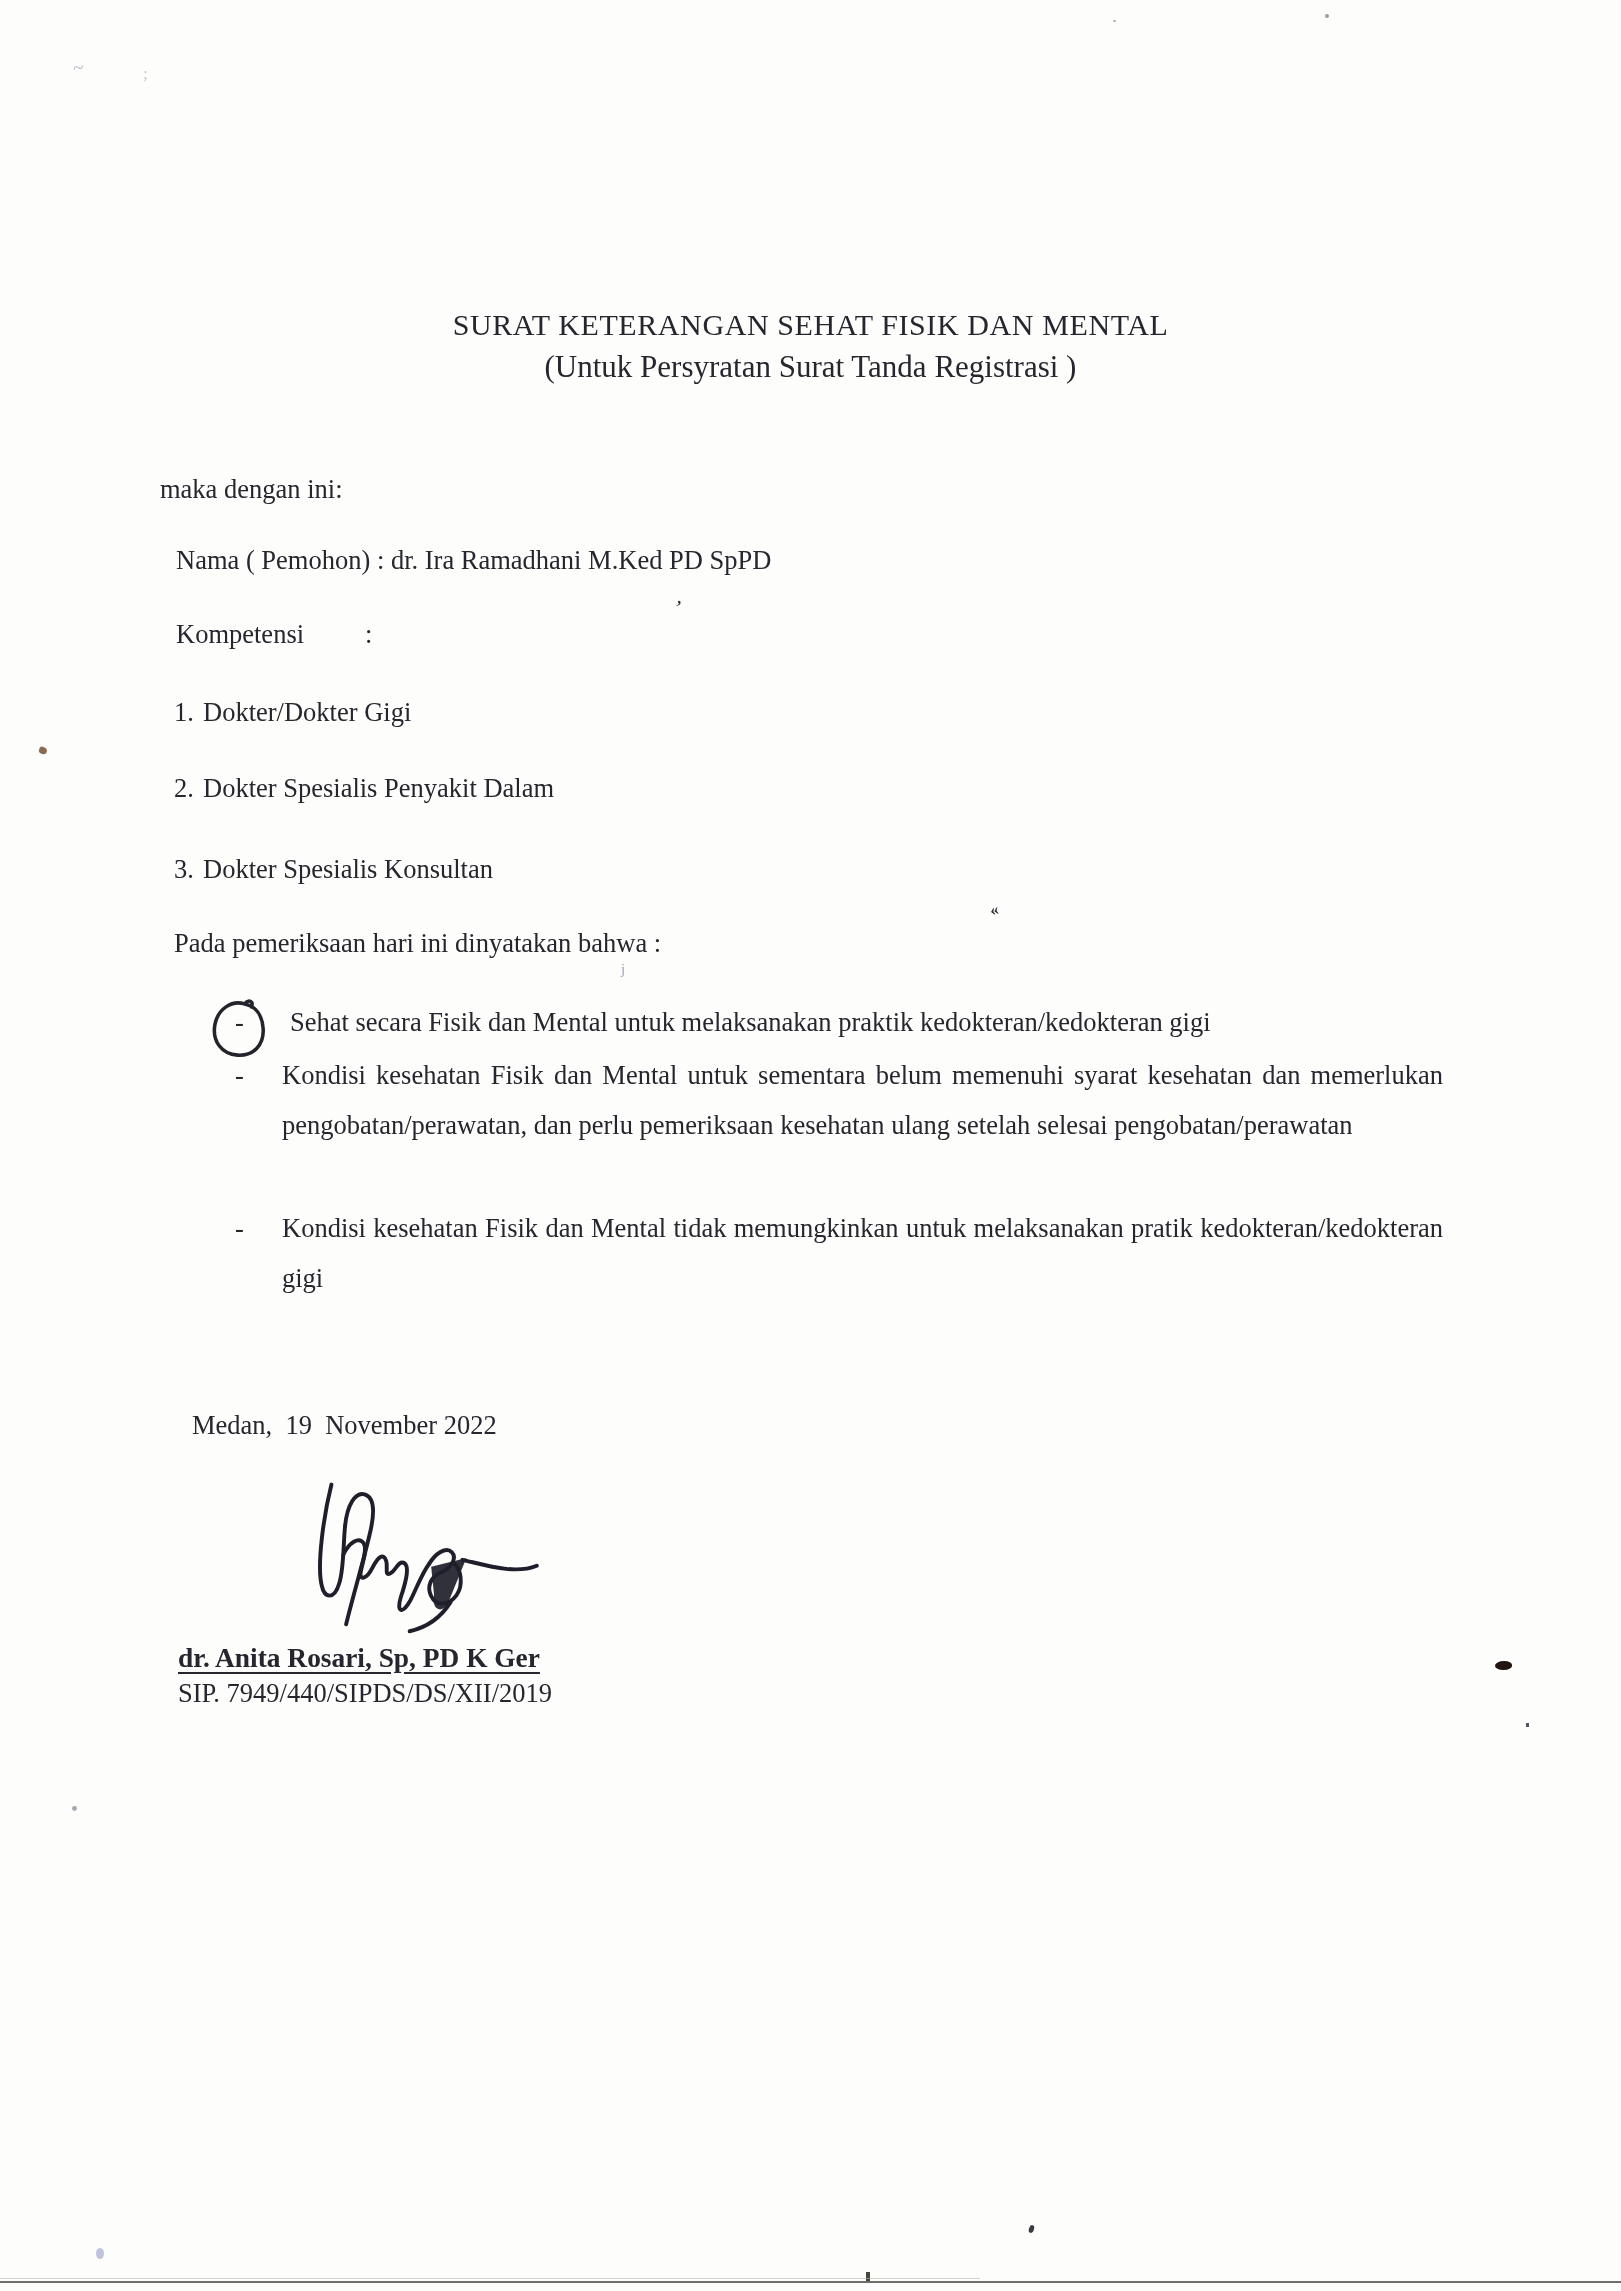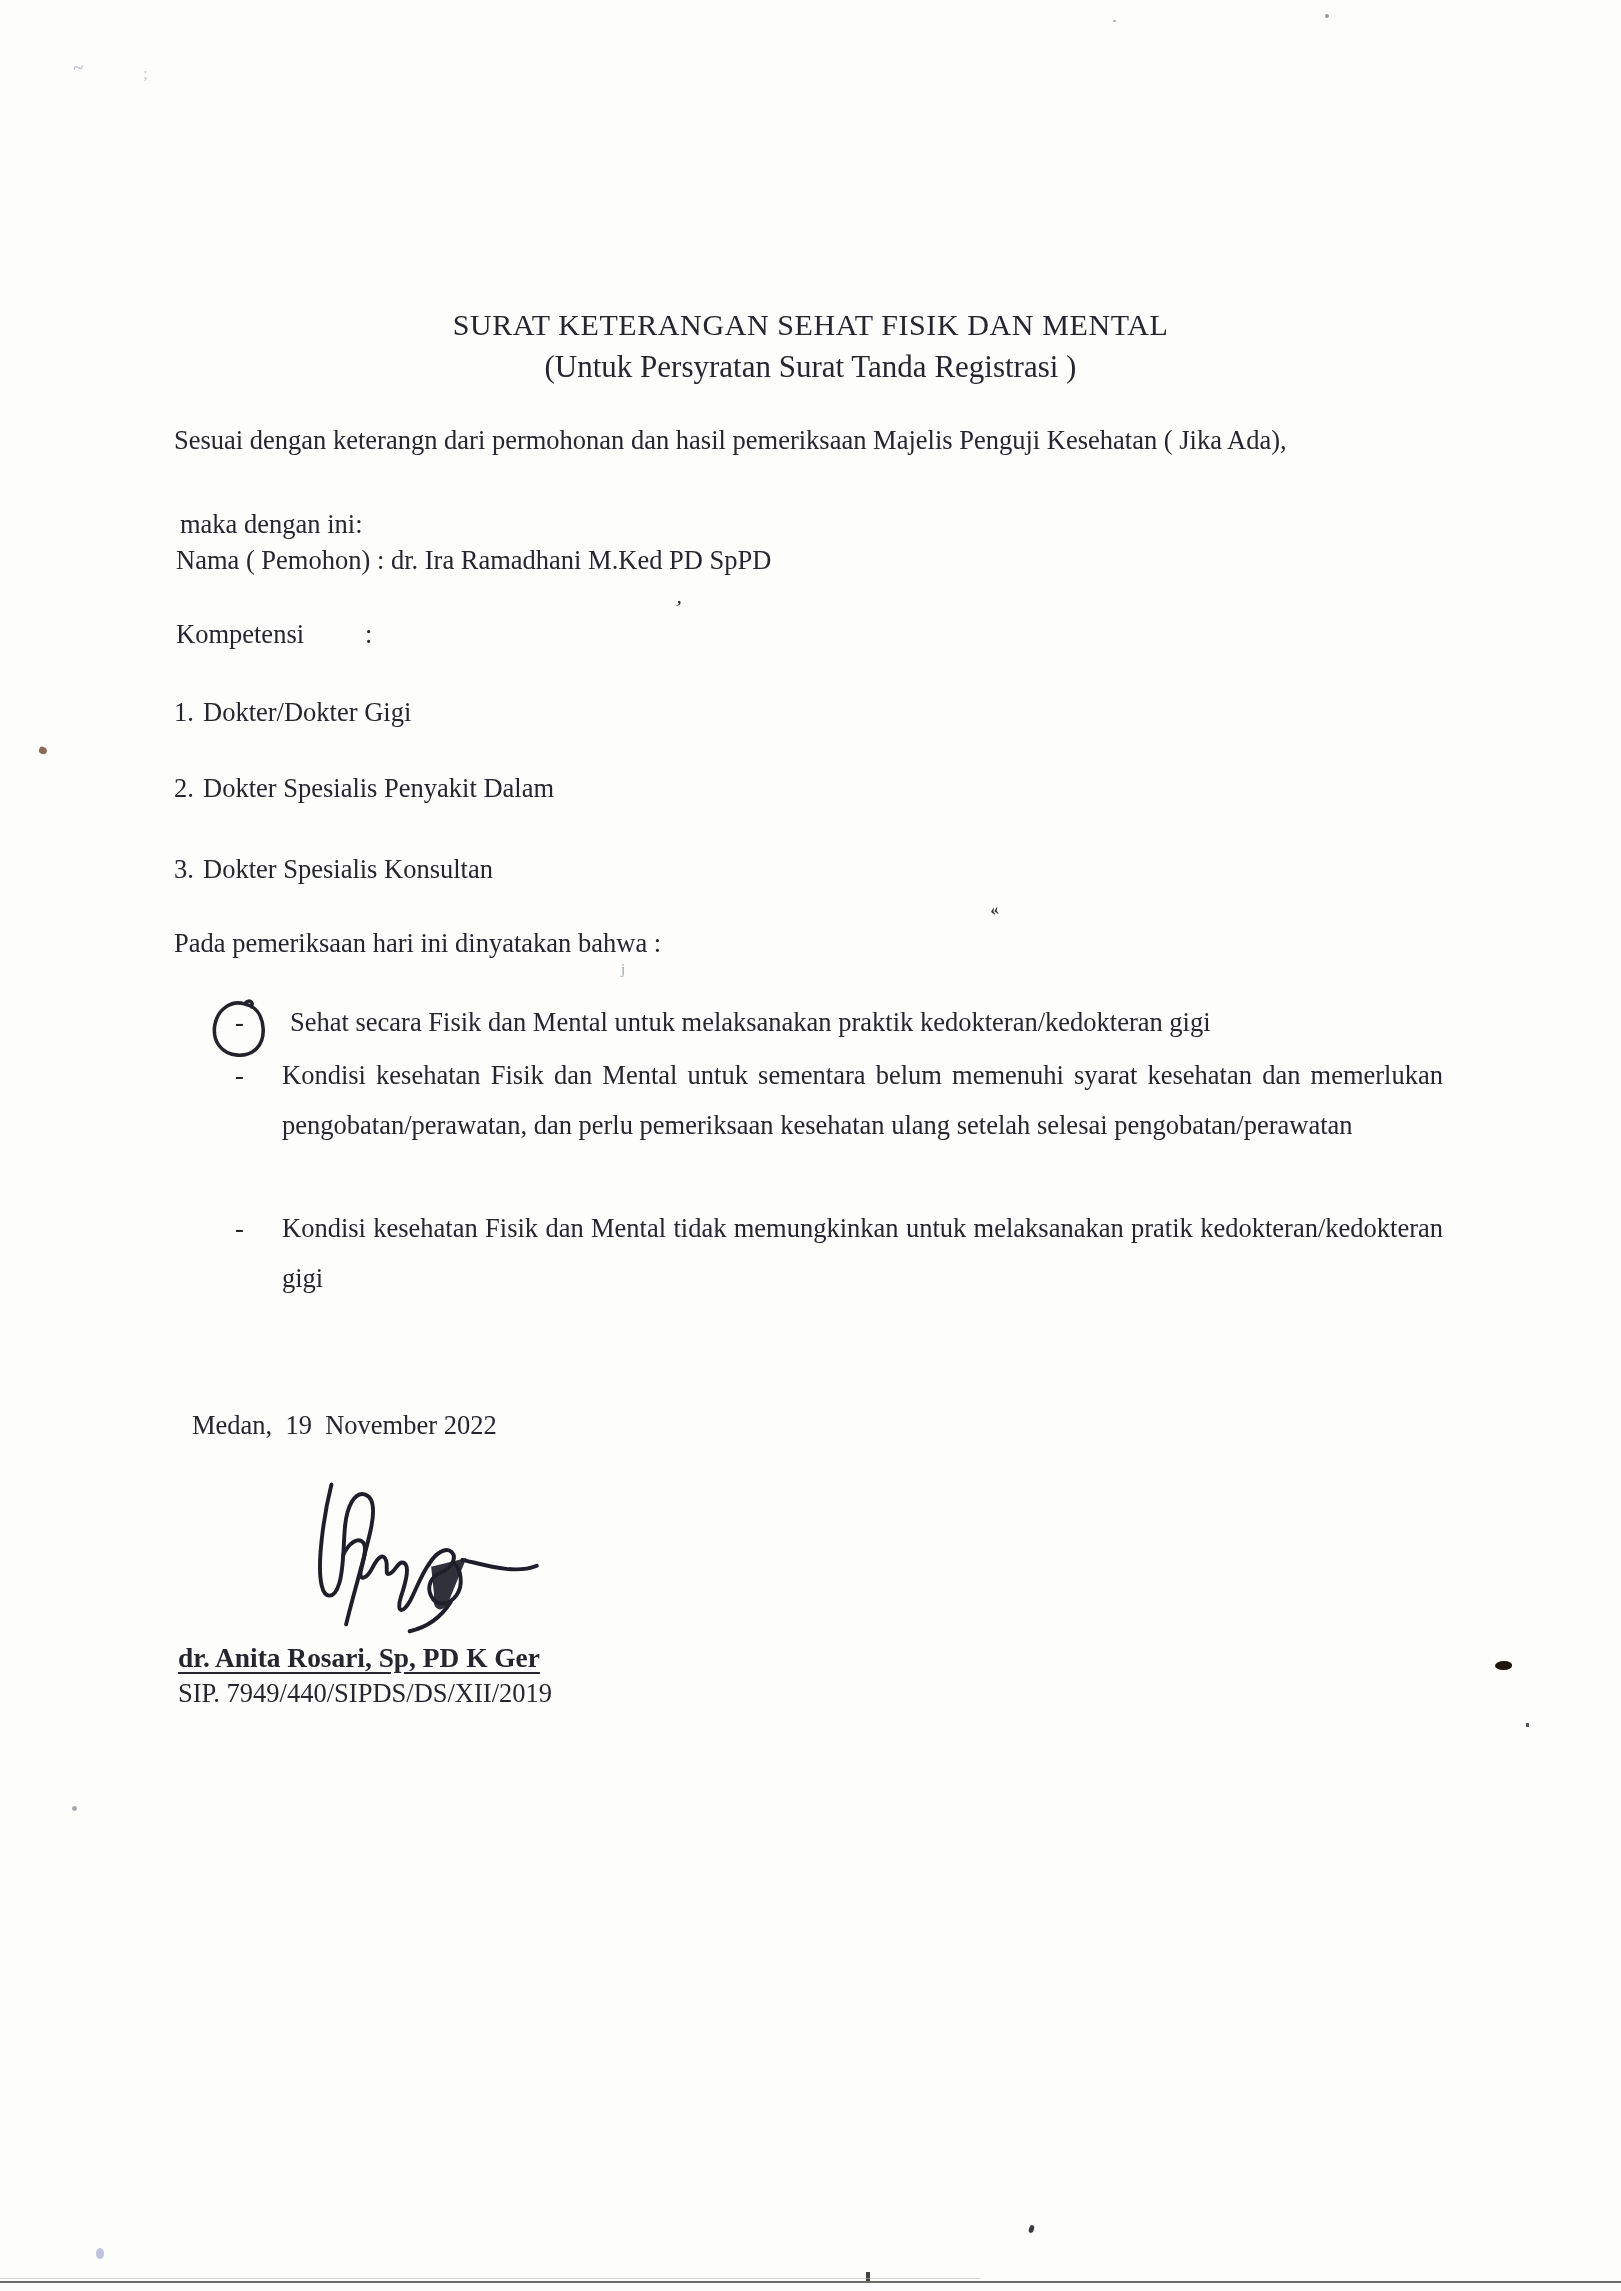--- a/index.html
+++ b/index.html
@@ -31,22 +31,21 @@
   svg{display:block;}
 </style>
 </head>
 <body>
 
 <div class="page">
 
   <div class="abs centered doc-title" style="top:308px;">SURAT KETERANGAN SEHAT FISIK DAN MENTAL</div>
   <div class="abs centered doc-subtitle" style="top:349px;">(Untuk Persyratan Surat Tanda Registrasi )</div>
 
-  <div class="abs body-text" style="top:425px;left:174px;">Sesuai dengan keterangn dari permohonan dan hasil pemeriksaan Majelis Penguji Kesehatan ( Jika Ada),</div>
-  <div class="abs body-text" style="top:474px;left:180px;margin-top:35px;">maka dengan ini:</div>
+  <div class="abs body-text" style="top:474px;left:160px;">maka dengan ini:</div>
 
   <div class="abs body-text" style="top:545px;left:176px;">Nama ( Pemohon) : dr. Ira Ramadhani M.Ked PD SpPD</div>
 
   <div class="abs body-text" style="top:619px;left:176px;">
     <span>Kompetensi</span><span class="colon-gap">:</span>
   </div>
 
   <div class="abs body-text" style="top:697px;left:174px;">
     <span class="num">1.</span><span>Dokter/Dokter Gigi</span>
   </div>

